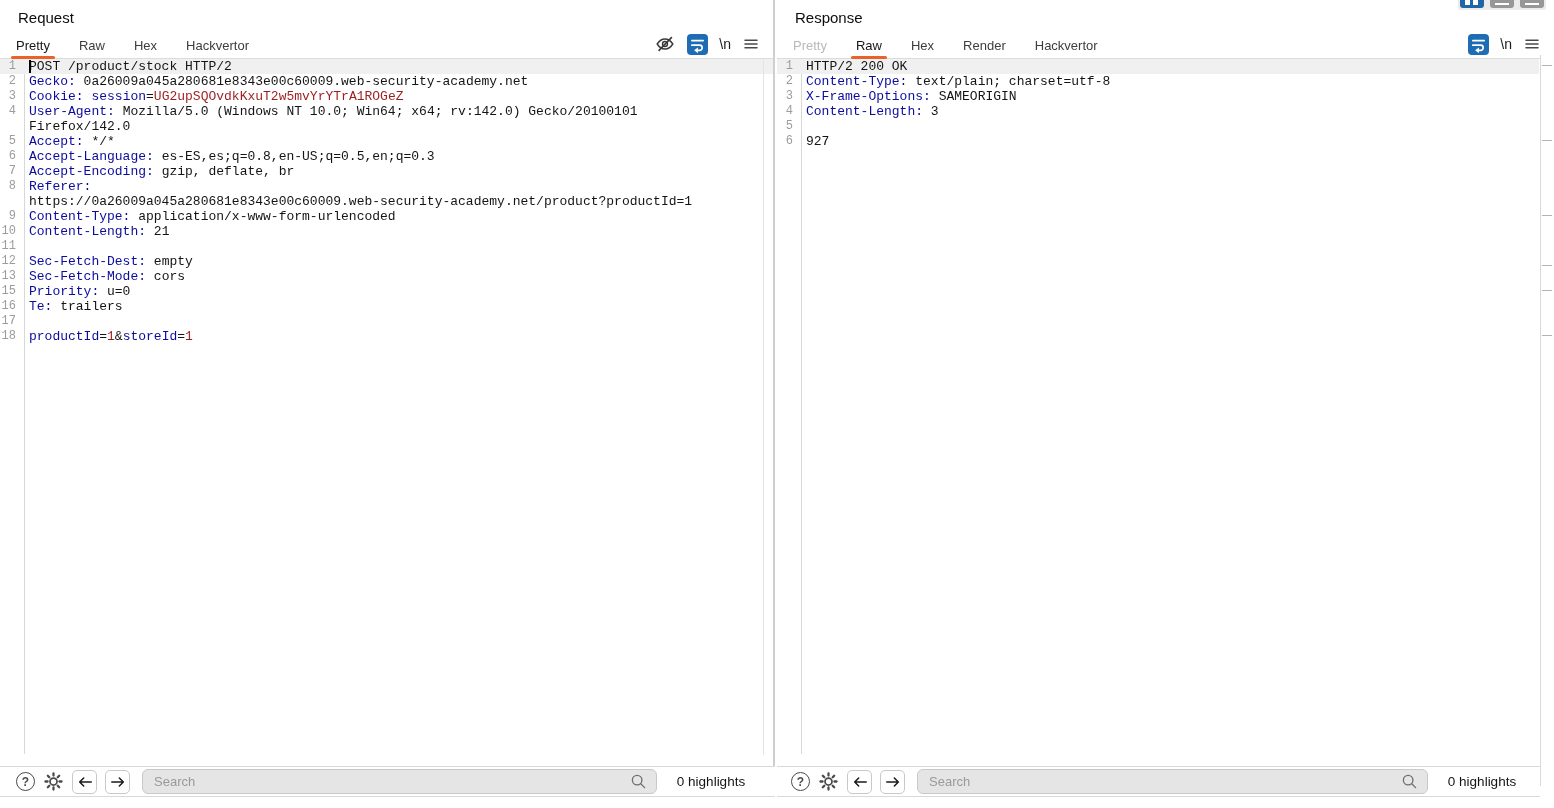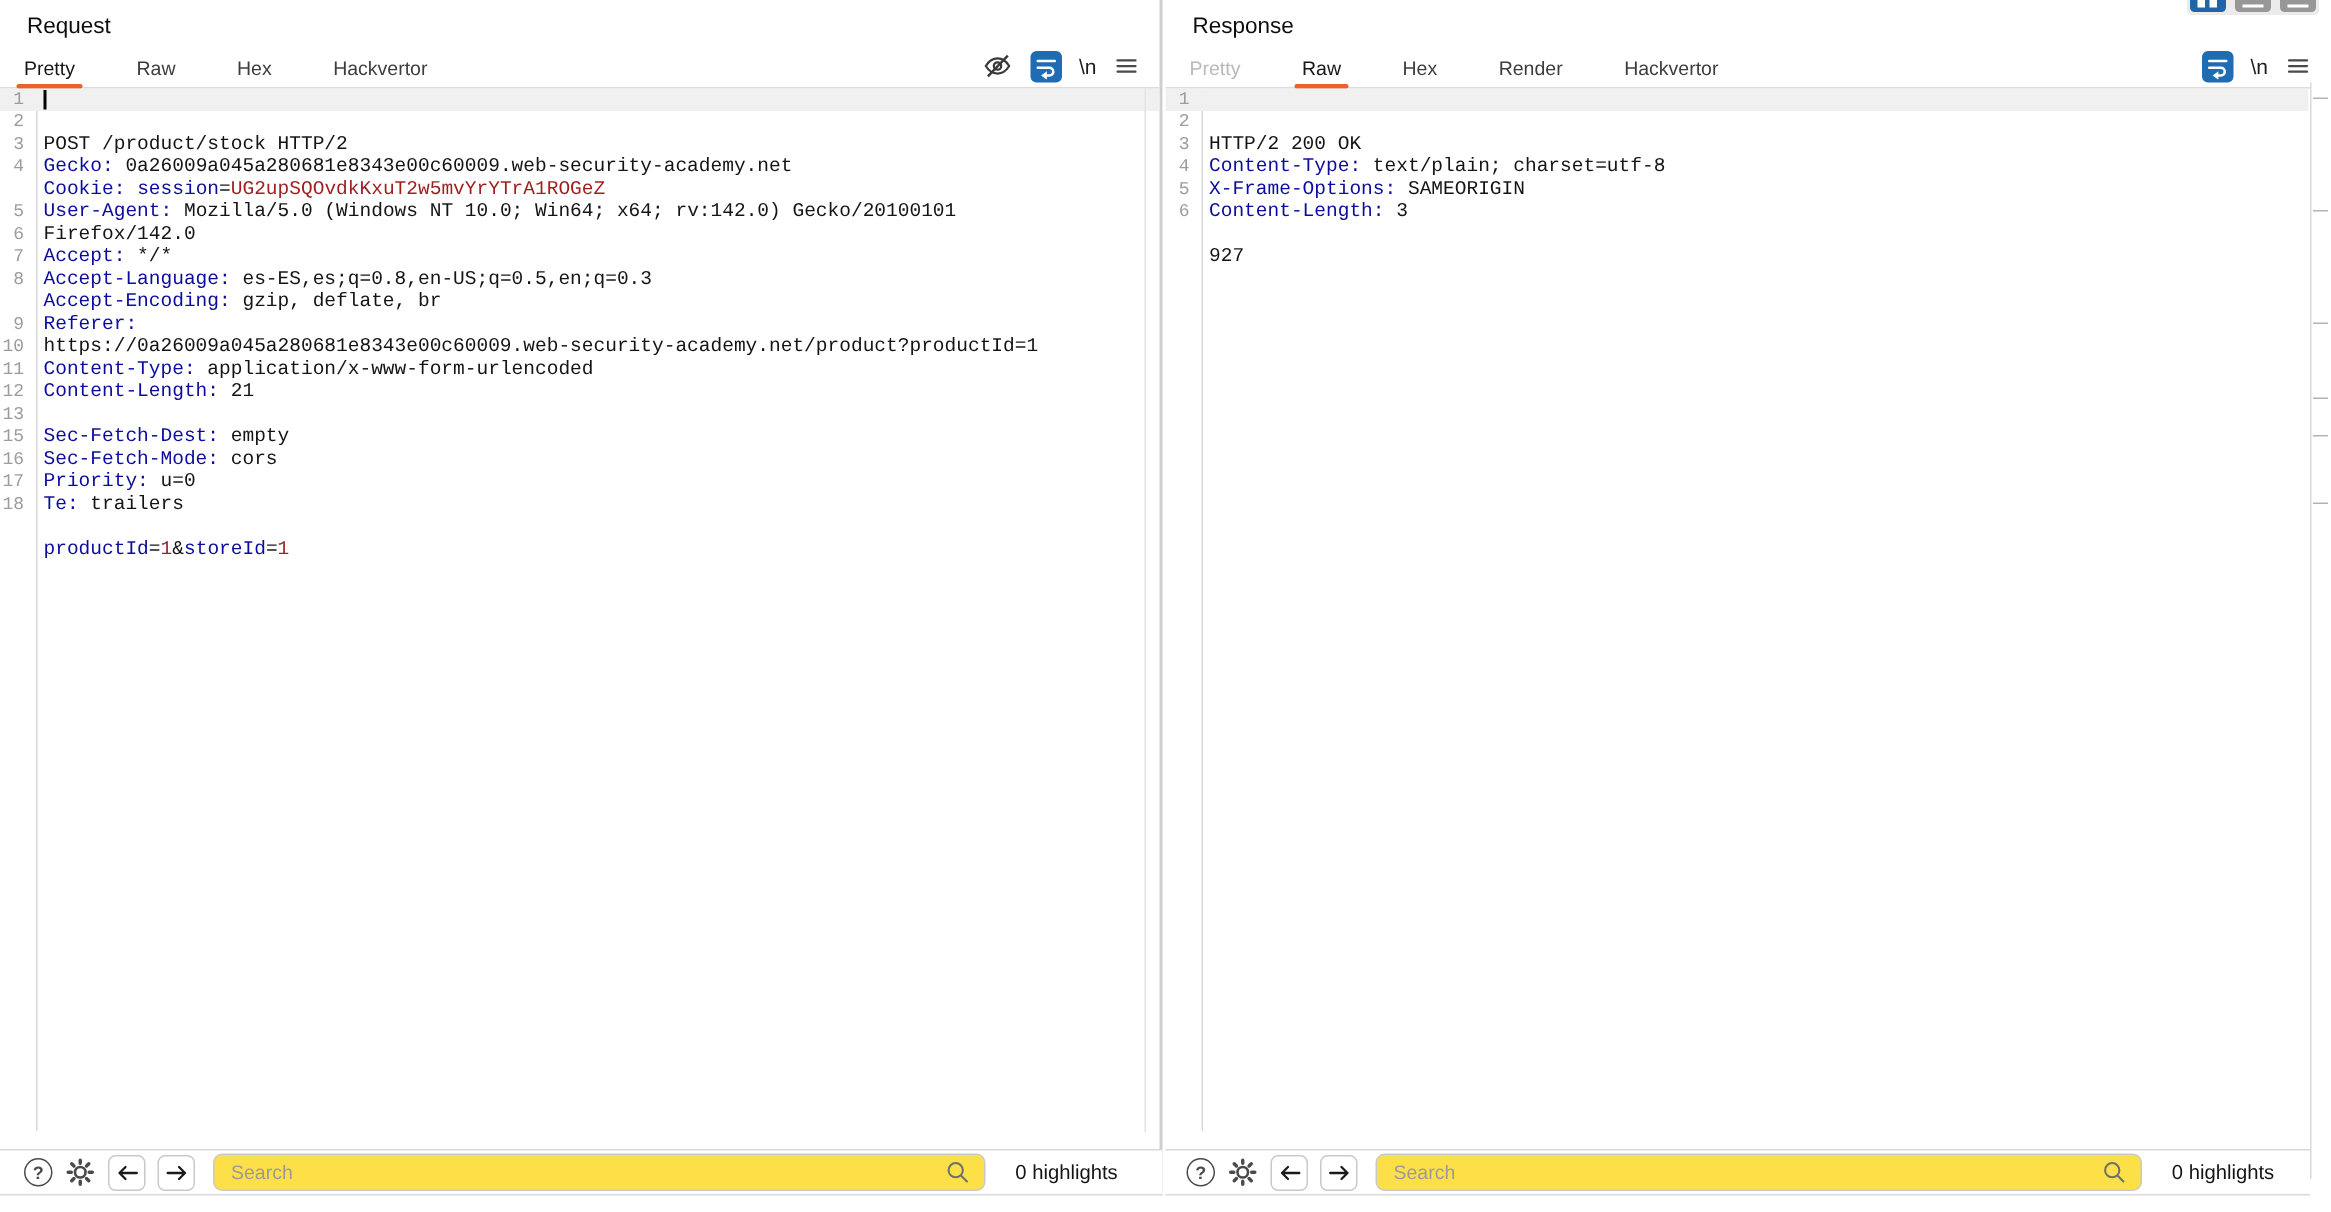--- a/index.html
+++ b/index.html
@@ -13,21 +13,21 @@
   }
   .panel { position:absolute; top:0; height:797px; background:#fff; }
   #request-panel  { left:0; width:775px; border-right:2px solid #cfcfcf; }
   #response-panel { left:777px; width:777px; }
 
   .panel-title { position:absolute; top:9px; left:18px; font-size:15px; font-weight:normal; color:#0d0d0d; }
 
   .tabbar {
     position:absolute; top:33px; left:0; right:0; height:26px;
     border-bottom:1px solid #dcdcdc;
-    display:flex; align-items:center; padding-left:16px; gap:41px;
+    display:flex; align-items:center; padding-left:16px; gap:29px;
   }
   .tab { position:relative; height:100%; display:flex; align-items:center;
          font-size:13px; color:#3d3d3d; cursor:default; }
   .tab.selected { color:#161616; }
   .tab.selected::after { content:""; position:absolute; left:-5px; right:-5px; bottom:-1px;
          height:3px; background:#e8622a; border-radius:2px; }
   .tab.disabled { color:#b9b9b9; }
 
   .ed-toolbar { position:absolute; top:31px; right:13px; height:26px;
                 display:flex; align-items:center; gap:11px; }
@@ -41,21 +41,21 @@
   .editor {
     position:absolute; top:59px; left:0; right:0; bottom:42px;
     font-family:"Liberation Mono","DejaVu Sans Mono",monospace;
     font-size:13px; line-height:15px; overflow:hidden;
   }
   .gutter-line { position:absolute; left:24px; top:0; bottom:1px; width:1px; background:#d8d8d8; }
   .ed-row { position:relative; display:flex; height:15px; white-space:pre; }
   .ed-row.hl { background:#f0f0f0; }
   .ed-num { flex:none; width:20px; text-align:right; padding-right:4px;
             color:#9c9c9c; font-size:12px; }
-  .ed-text { padding-left:9px;margin-top:29px; }
+  .ed-text { padding-left:9px; }
   .c-d { color:#141414; }
   .c-n { color:#0b0b9d; }
   .c-v { color:#9e1d1d; }
   .caret { position:absolute; left:29px; top:1px; width:2px; height:13px; background:#000; }
 
   .ed-edge { position:absolute; top:59px; bottom:42px; right:9px; width:1px; background:#e4e4e4; }
 
   .tickstrip { position:absolute; top:55px; bottom:11px; right:0; width:14px;
                border-left:1px solid #d9d9d9; background:#fff; }
   .tick { position:absolute; left:1px; width:10px; height:1px; background:#b3b3b3; }
@@ -80,21 +80,21 @@
   #request-bottom  { left:0; width:775px; padding:0 10px 0 16px; }
   #response-bottom { left:777px; width:763px; padding:0 4px 0 14px; }
   .help-icon { flex:none; width:19px; height:19px; border:1.6px solid #4a4a4a; border-radius:50%;
                display:flex; align-items:center; justify-content:center;
                font-size:12px; font-weight:bold; color:#4a4a4a; cursor:pointer; }
   .gear-wrap { flex:none; margin-left:8px; cursor:pointer; display:flex; }
   .navbtn { flex:none; width:25px; height:24px; margin-left:8px; border:1px solid #c9c9c9;
             border-radius:5px; background:#fff; display:flex; align-items:center;
             justify-content:center; cursor:pointer; }
   .searchbox { flex:1; height:25px; margin-left:12px; border:1px solid #c9c9c9; border-radius:6px;
-               display:flex; align-items:center; background:#fde047; }
+               display:flex; align-items:center; background:#e5e5e5; }
   .searchbox input { flex:1; border:none; outline:none; background:transparent;
                      font-family:"Liberation Sans",sans-serif; font-size:13px;
                      color:#222; padding:0 6px 0 11px; min-width:0; }
   .searchbox input::placeholder { color:#9a9a9a; }
   .mag-wrap { flex:none; display:flex; margin-right:9px; }
   .highlights { flex:none; width:108px; text-align:center; font-size:13.5px; color:#141414; white-space:nowrap; }
 </style>
 </head>
 <body>
 

